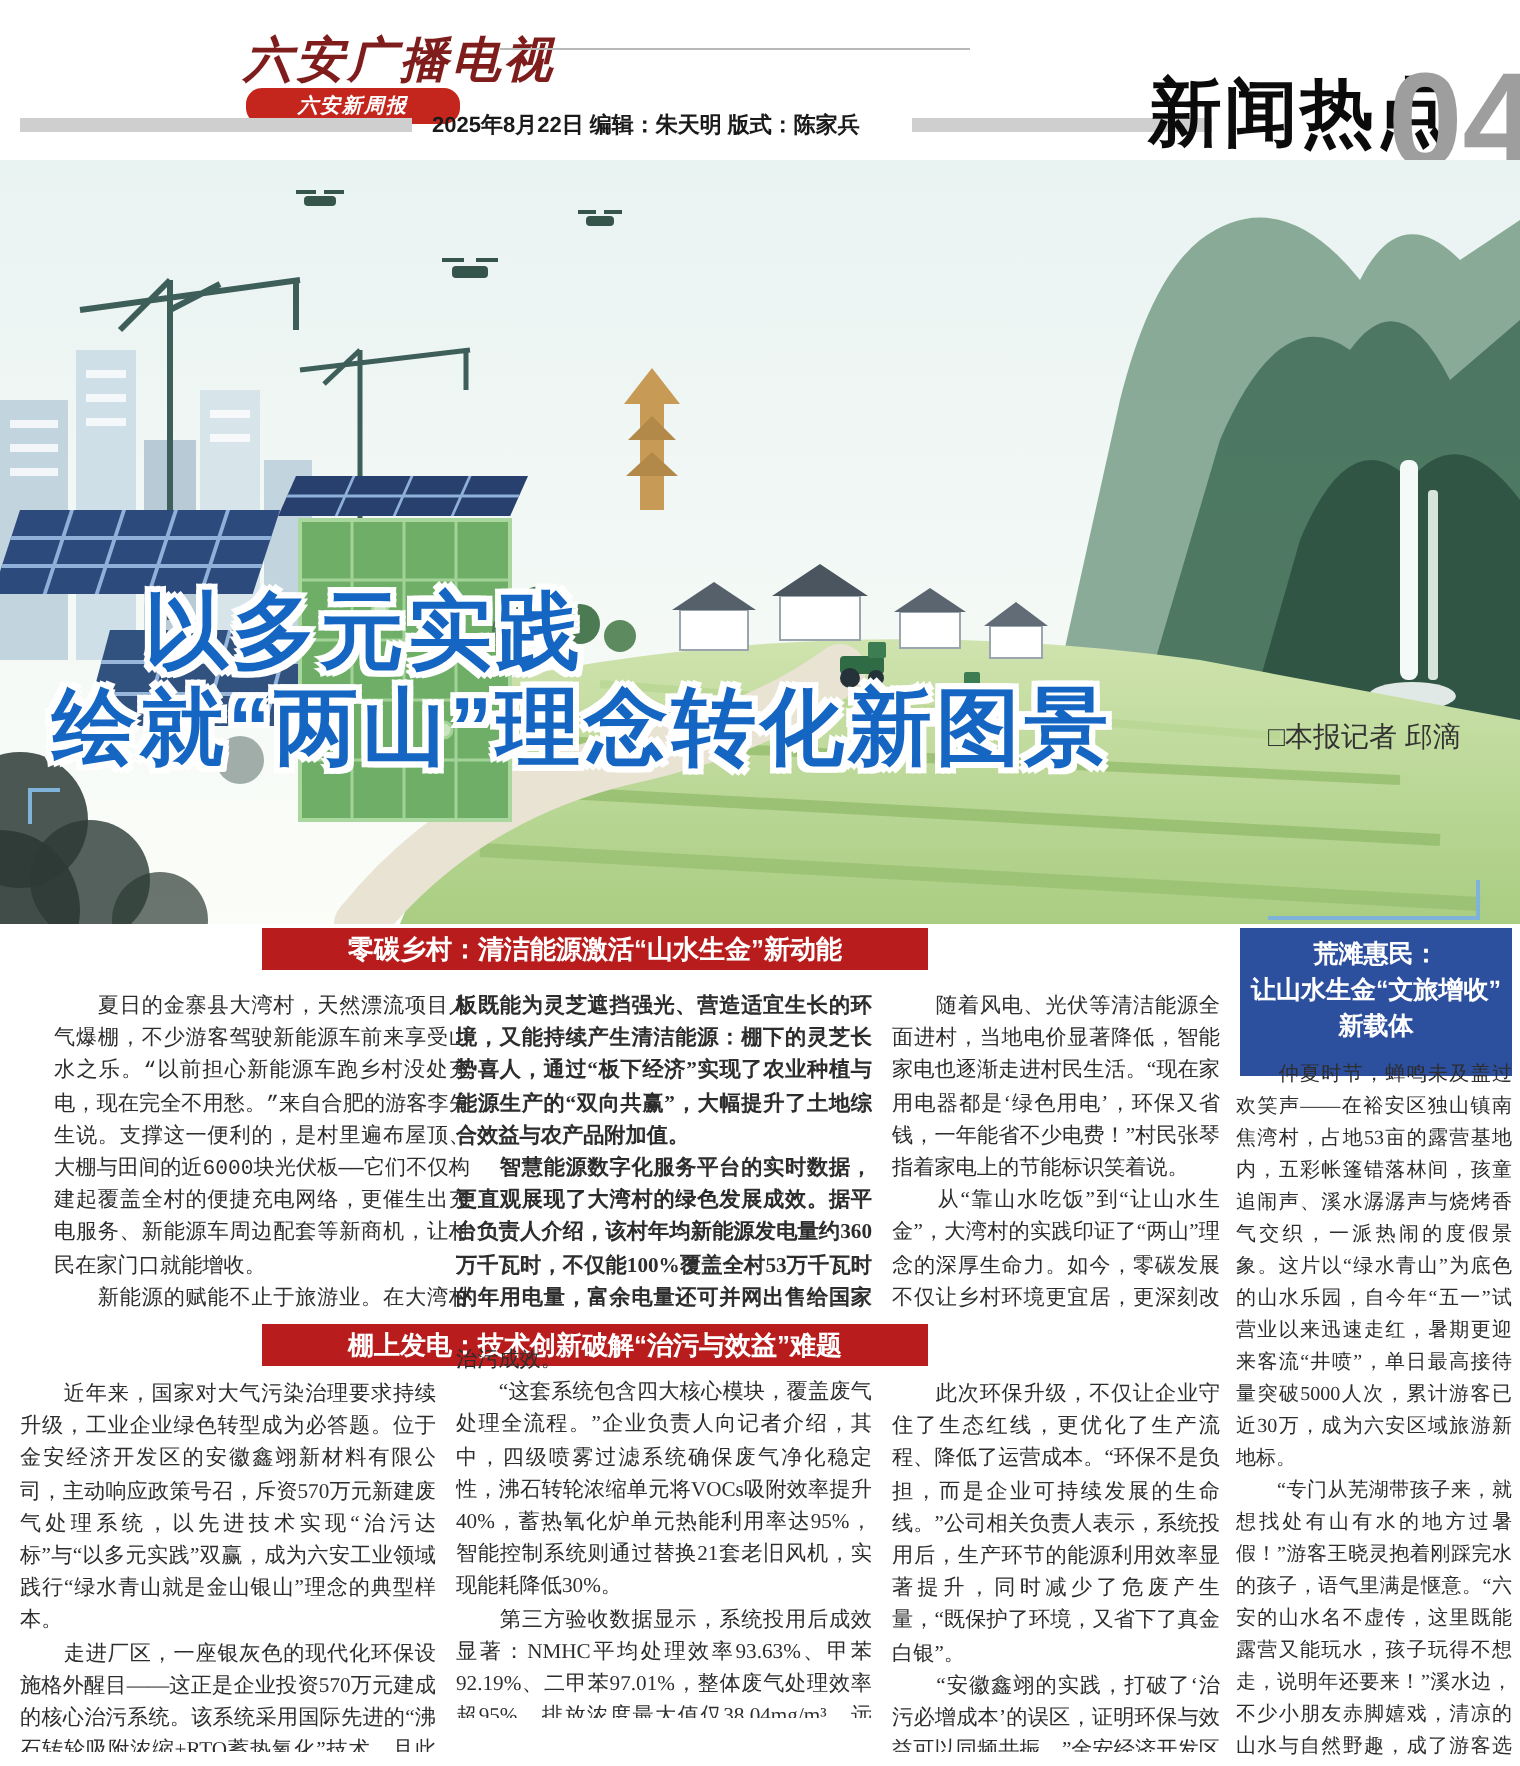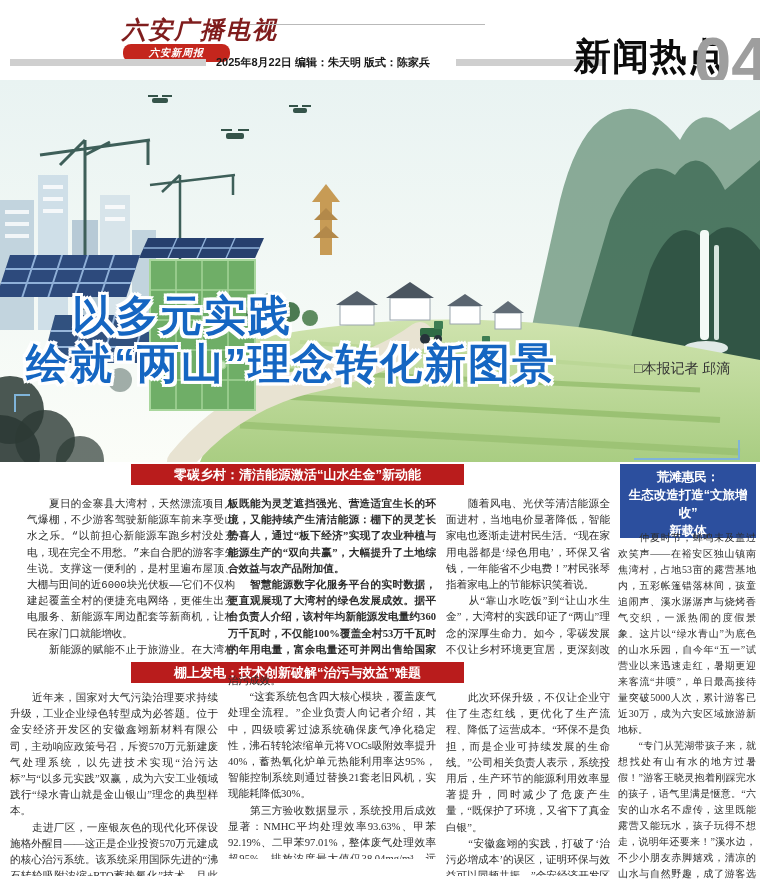--- a/index.html
+++ b/index.html
@@ -246,21 +246,21 @@
   <div class="col" style="left:10px;top:690px;width:208px;height:186px;">　　近年来，国家对大气污染治理要求持续升级，工业企业绿色转型成为必答题。位于金安经济开发区的安徽鑫翊新材料有限公司，主动响应政策号召，斥资570万元新建废气处理系统，以先进技术实现“治污达标”与“以多元实践”双赢，成为六安工业领域践行“绿水青山就是金山银山”理念的典型样本。
 　　走进厂区，一座银灰色的现代化环保设施格外醒目——这正是企业投资570万元建成的核心治污系统。该系统采用国际先进的“沸石转轮吸附浓缩+RTO蓄热氧化”技术，且此项技术已被生态环境部列入《国家先进污染防治技术目录》，从技术源头保障</div>
   <div class="col" style="left:228px;top:673px;width:208px;height:186px;">治污成效。
 　　“这套系统包含四大核心模块，覆盖废气处理全流程。”企业负责人向记者介绍，其中，四级喷雾过滤系统确保废气净化稳定性，沸石转轮浓缩单元将VOCs吸附效率提升40%，蓄热氧化炉单元热能利用率达95%，智能控制系统则通过替换21套老旧风机，实现能耗降低30%。
 　　第三方验收数据显示，系统投用后成效显著：NMHC平均处理效率93.63%、甲苯92.19%、二甲苯97.01%，整体废气处理效率超95%，排放浓度最大值仅38.04mg/m³，远低于国家标准限值，多项环保指标达到行业领先水平。</div>
   <div class="col" style="left:446px;top:690px;width:164px;height:186px;">　　此次环保升级，不仅让企业守住了生态红线，更优化了生产流程、降低了运营成本。“环保不是负担，而是企业可持续发展的生命线。”公司相关负责人表示，系统投用后，生产环节的能源利用效率显著提升，同时减少了危废产生量，“既保护了环境，又省下了真金白银”。
 　　“安徽鑫翊的实践，打破了‘治污必增成本’的误区，证明环保与效益可以同频共振。”金安经济开发区党工委委员、管委会副主任关世凡评价道。该项目的成功实施，为同行业提供了可复制、可推广的环保升级方案。</div>
 
   <div class="side-header">
     <div>荒滩惠民：</div>
-    <div>生态改造打造“文旅增收”</div>
+    <div>让山水生金“文旅增收”</div>
     <div>新载体</div>
   </div>
   <div id="side-body">　　仲夏时节，蝉鸣未及盖过欢笑声——在裕安区独山镇南焦湾村，占地53亩的露营基地内，五彩帐篷错落林间，孩童追闹声、溪水潺潺声与烧烤香气交织，一派热闹的度假景象。这片以“绿水青山”为底色的山水乐园，自今年“五一”试营业以来迅速走红，暑期更迎来客流“井喷”，单日最高接待量突破5000人次，累计游客已近30万，成为六安区域旅游新地标。
 　　“专门从芜湖带孩子来，就想找处有山有水的地方过暑假！”游客王晓灵抱着刚踩完水的孩子，语气里满是惬意。“六安的山水名不虚传，这里既能露营又能玩水，孩子玩得不想走，说明年还要来！”溪水边，不少小朋友赤脚嬉戏，清凉的山水与自然野趣，成了游客选择南焦湾的核心理由。
 　　据介绍，南焦湾项目以当地生态资源为核心，在保留乡村质朴风貌的基础上，打造多元化休闲体验——白日可亲水嬉戏、林间露营，感受自然野趣；夜晚则有别样精彩，成为独山镇夜经济的“闪亮名片”。
 　　“为接住持续高涨的客流，我们延长了开放时间，重点打造夜场体验。”南焦湾露营项目负责人高杨介</div>
 
 </div>
 
 </body></html>

